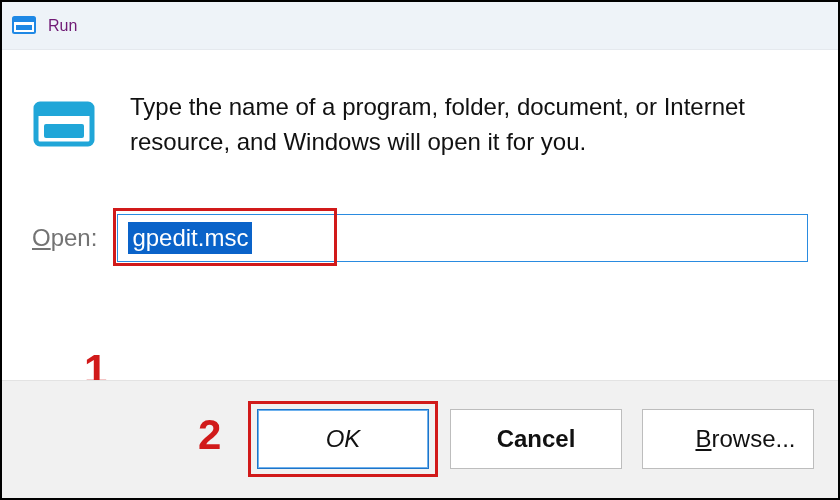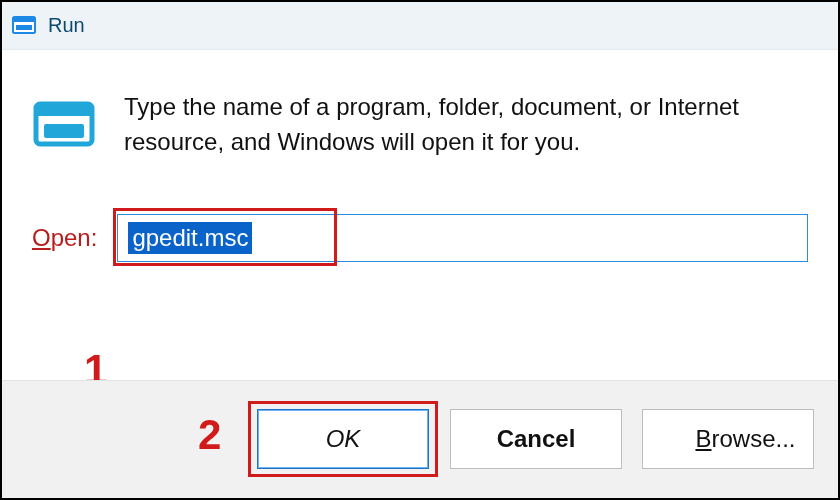--- a/index.html
+++ b/index.html
@@ -27,22 +27,22 @@
       align-items: center;
       padding-left: 10px;
       border-bottom: 1px solid #e5e9ee;
     }
     .titlebar .app-icon {
       width: 24px;
       height: 24px;
       margin-right: 12px;
     }
     .titlebar .title-text {
-      font-size: 20px;
-      color: #0c4a6e;
+      font-size: 16px;
+      color: #701a75;
     }
     
     .body-area {
       flex: 1 1 auto;
       background: #ffffff;
       padding: 40px 30px 10px 30px;
       position: relative;
     }
     .desc-row {
       display: flex;
@@ -53,29 +53,30 @@
       height: 64px;
       flex: 0 0 64px;
       margin-right: 28px;
       margin-top: 4px;
     }
     .desc-text {
       font-size: 24px;
       line-height: 1.45;
       color: #111;
       max-width: 680px;
+      margin-left: 6px;
     }
     .open-row {
       margin-top: 54px;
       display: flex;
       align-items: center;
     }
     .open-label {
       font-size: 24px;
-      color: #b91c1c;
+      color: #737373;
       margin-right: 20px;
     }
     .open-label .ul { text-decoration: underline; }
     .combo-wrap {
       position: relative;
       flex: 1 1 auto;
     }
     .combo {
       width: 100%;
       height: 48px;

